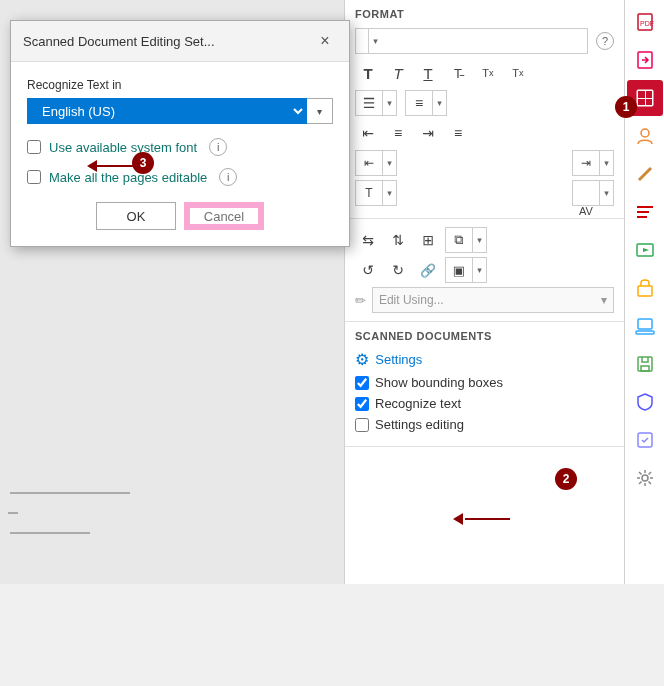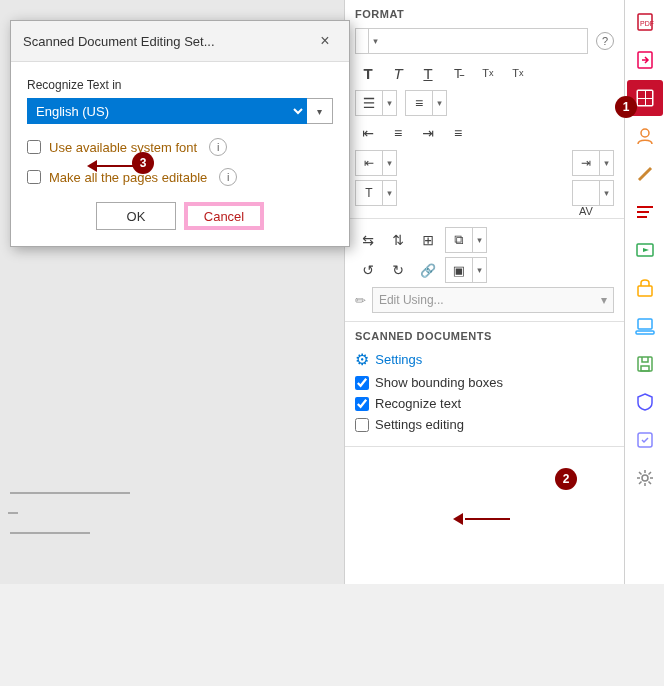--- a/index.html
+++ b/index.html
@@ -255,21 +255,21 @@
       display: flex;
       align-items: center;
       margin-bottom: 14px;
     }
     .dialog-select {
       flex: 1;
       height: 26px;
       background: #0078d4;
       color: white;
       border: 1px solid #0078d4;
-      padding: 0 4px;
+      padding: 0 10px;
       font-size: 13px;
       cursor: pointer;
       outline: none;
     }
     .dialog-select-arrow {
       width: 26px;
       height: 26px;
       background: white;
       border: 1px solid #aaa;
       border-left: none;
@@ -287,21 +287,21 @@
       gap: 8px;
       margin-bottom: 12px;
     }
     .dialog-checkbox-row input[type=checkbox] {
       width: 14px;
       height: 14px;
       cursor: pointer;
     }
     .dialog-checkbox-row label {
       font-size: 13px;
-      color: #a16207;
+      color: #0f766e;
     }
     .info-icon {
       width: 18px;
       height: 18px;
       border-radius: 50%;
       border: 1px solid #aaa;
       display: flex;
       align-items: center;
       justify-content: center;
       font-size: 11px;
@@ -322,24 +322,24 @@
       background: white;
       border: 1px solid #aaa;
       cursor: pointer;
       font-size: 13px;
       color: #333;
     }
     .btn-cancel {
       width: 80px;
       height: 28px;
       background: white;
-      border: 4px solid #f9a8d4;
-      cursor: pointer;
-      font-size: 13px;
-      color: #b91c1c;
+      border: 6px solid #f9a8d4;
+      cursor: pointer;
+      font-size: 13px;
+      color: #737373;
     }
 
     
     .step-badge {
       width: 22px;
       height: 22px;
       border-radius: 50%;
       background: #8b0000;
       color: white;
       font-size: 12px;

